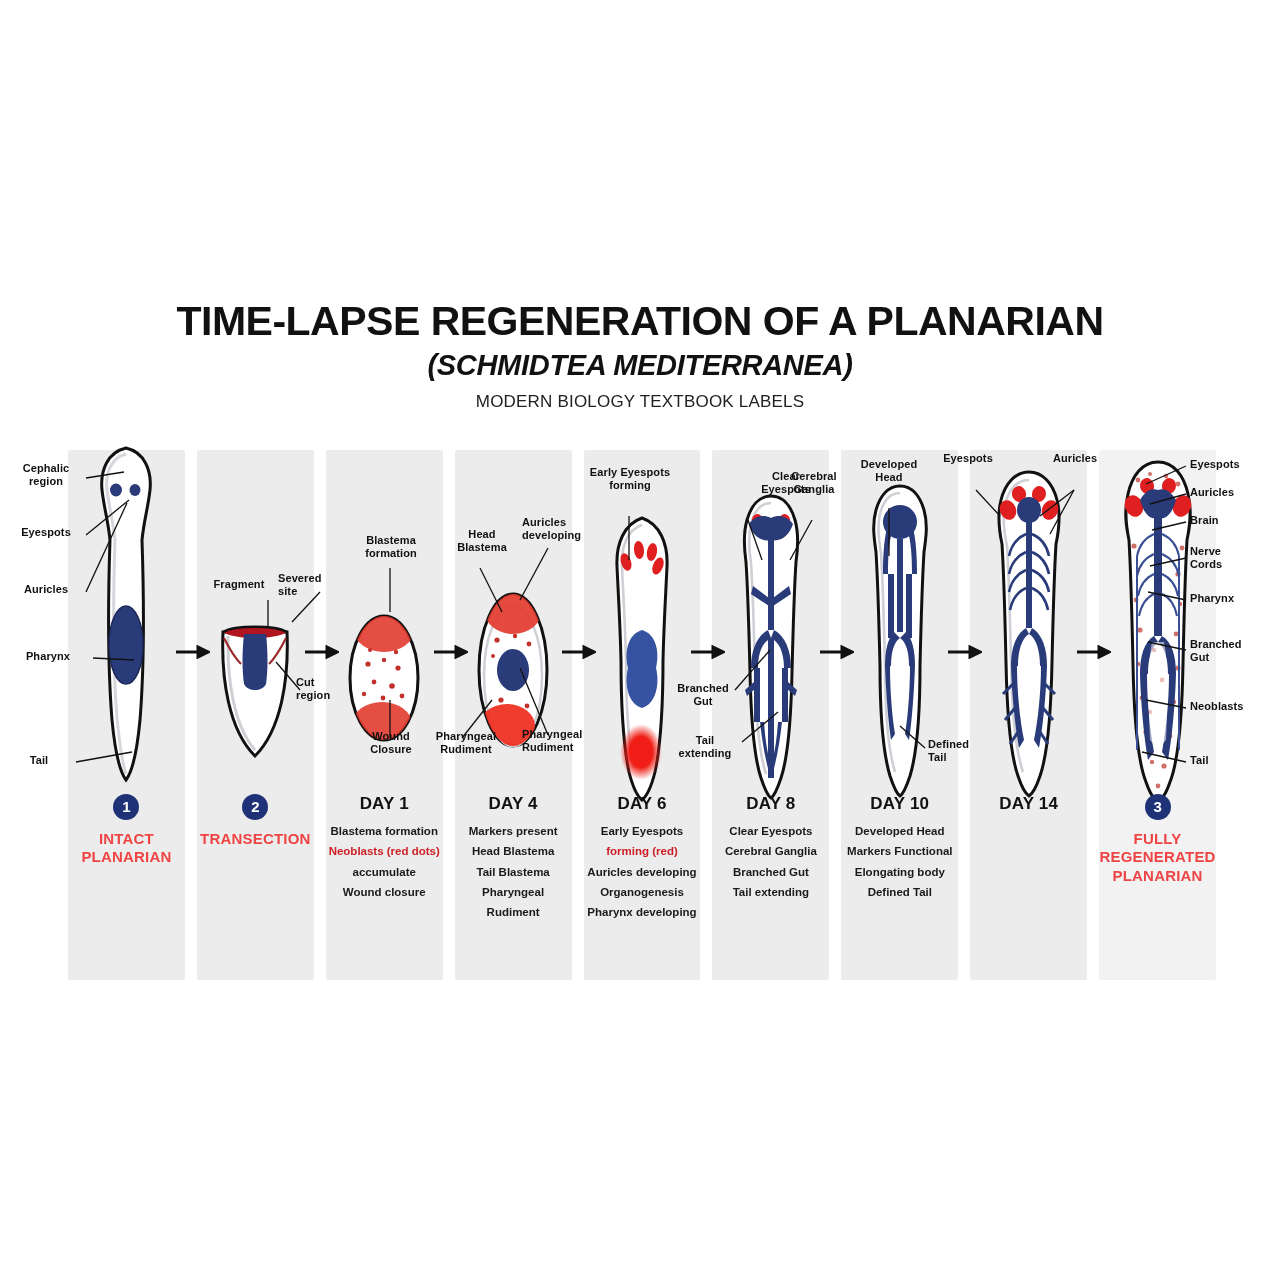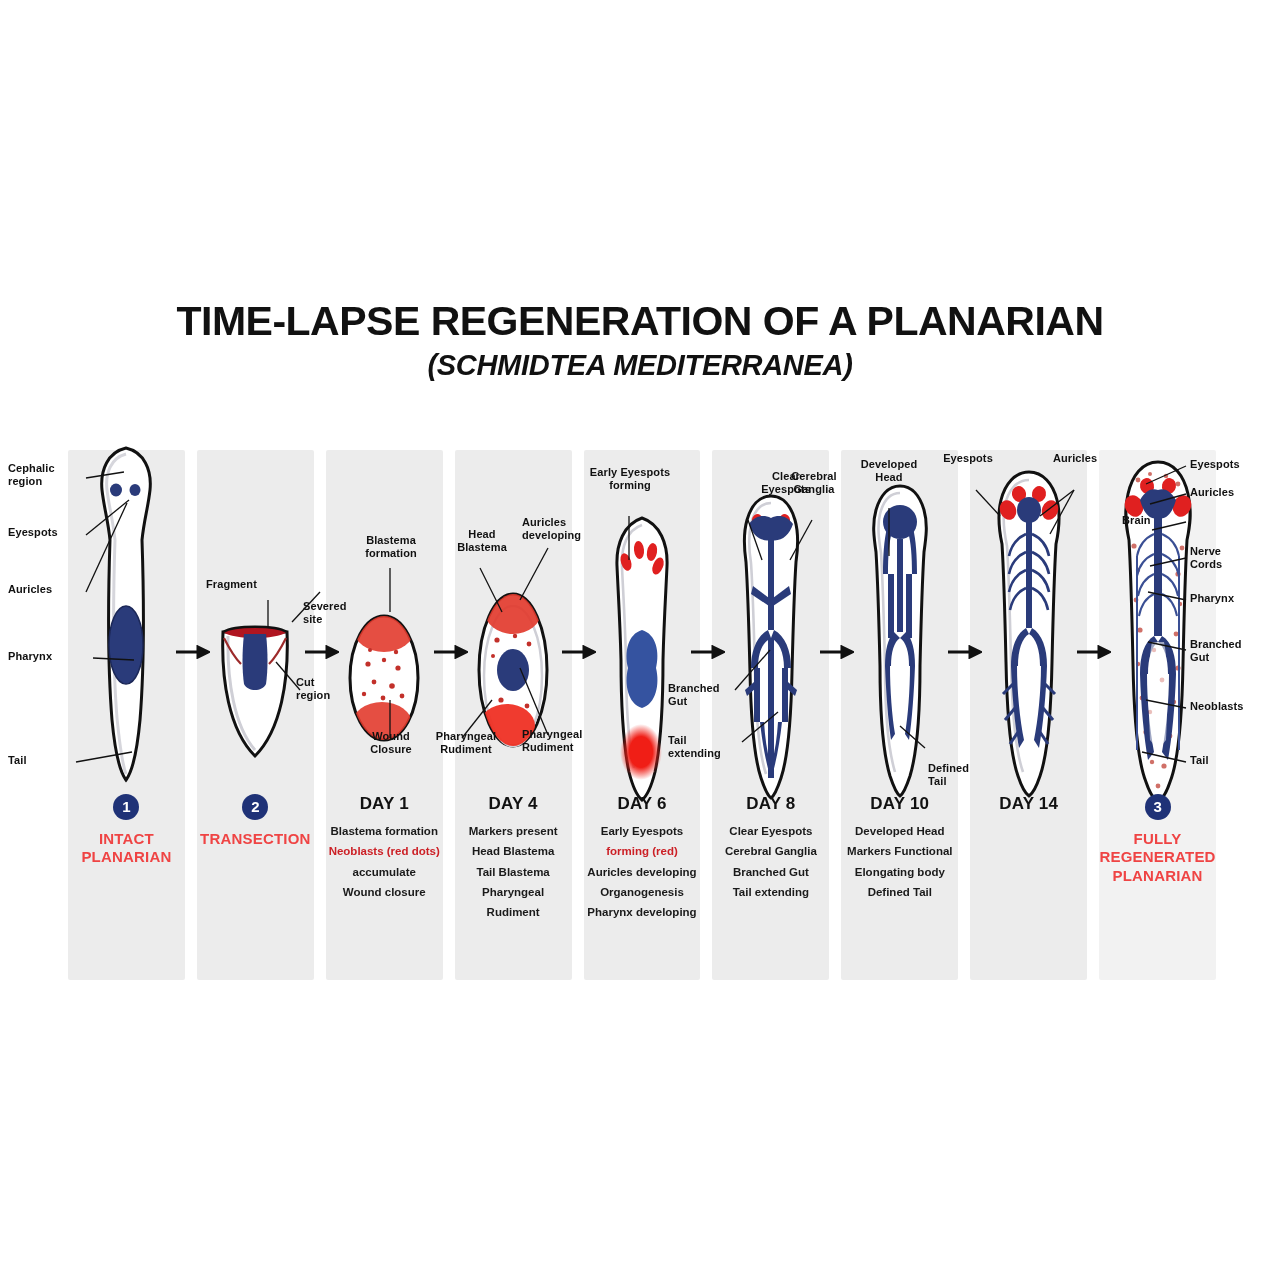--- a/index.html
+++ b/index.html
@@ -46,35 +46,36 @@
   .stage-label{font-size:15px;font-weight:bold;color:#ef4444;line-height:1.22;letter-spacing:0.2px;}
   .bullets{font-size:11.5px;font-weight:bold;color:#1a1a1a;line-height:1.5;padding:0 4px;}
   .bullets div{margin-bottom:3px;}
   .bullets .accent{color:#cc2026;}
 
   
   .lbl{
     position:absolute;z-index:5;font-size:11px;font-weight:bold;color:#111;
     line-height:1.22;white-space:pre-line;letter-spacing:0.1px;
   }
-  .lbl.r{text-align:left;}
+  .lbl.r{text-align:center;}
   .lbl.l{text-align:left;}
   .lbl.c{text-align:center;}
 
   
   .arrow{position:absolute;z-index:6;top:645px;width:34px;height:14px;}
 </style>
 </head>
 <body>
 
 <div id="figure">
 
   <div class="title-block">
     <div class="main-title">TIME-LAPSE REGENERATION OF A PLANARIAN</div>
     <div class="sub-title">(SCHMIDTEA MEDITERRANEA)</div>
+    <div class="sub-sub-title">MODERN BIOLOGY TEXTBOOK LABELS</div>
   </div>
 
   <div id="strip">
 
     <div class="panel">
       <div class="col-bg"></div>
       <div class="art">
         <svg width="116" height="350" viewBox="0 0 116 350">
           <path d="M58 8 C40 12 32 30 34 50 C36 68 40 80 42 100 C40 160 40 230 44 280 C47 312 52 332 58 340 C64 332 69 312 72 280 C76 230 76 160 74 100 C76 80 80 68 82 50 C84 30 76 12 58 8Z" fill="#ffffff" stroke="#111" stroke-width="3"></path>
           <path d="M58 14 C43 18 37 33 39 50 C41 67 45 80 47 100 C45 160 45 228 49 278 C52 308 55 326 58 334" fill="none" stroke="#cfcfd6" stroke-width="3" opacity="0.85"></path>
@@ -459,21 +460,21 @@
   </svg>
 
   <div class="lbl r" style="left:8px;top:462px;width:76px;">Cephalic
 region</div>
   <div class="lbl r" style="left:8px;top:526px;width:76px;">Eyespots</div>
   <div class="lbl r" style="left:8px;top:583px;width:76px;">Auricles</div>
   <div class="lbl r" style="left:8px;top:650px;width:80px;">Pharynx</div>
   <div class="lbl r" style="left:8px;top:754px;width:62px;">Tail</div>
 
   <div class="lbl r" style="left:206px;top:578px;width:66px;">Fragment</div>
-  <div class="lbl l" style="left:303px;top:572px;width:64px;margin-top:28px;">Severed
+  <div class="lbl l" style="left:278px;top:572px;width:64px;">Severed
 site</div>
   <div class="lbl l" style="left:296px;top:676px;width:60px;">Cut
 region</div>
 
   <div class="lbl c" style="left:348px;top:534px;width:86px;">Blastema
 formation</div>
   <div class="lbl c" style="left:350px;top:730px;width:82px;">Wound
 Closure</div>
 
   <div class="lbl c" style="left:444px;top:528px;width:76px;">Head
@@ -492,29 +493,29 @@
 Eyespots</div>
   <div class="lbl c" style="left:778px;top:470px;width:72px;">Cerebral
 Ganglia</div>
   <div class="lbl r" style="left:668px;top:682px;width:70px;">Branched
 Gut</div>
   <div class="lbl r" style="left:668px;top:734px;width:74px;">Tail
 extending</div>
 
   <div class="lbl c" style="left:845px;top:458px;width:88px;">Developed
 Head</div>
-  <div class="lbl l" style="left:928px;top:762px;width:62px;">Defined
+  <div class="lbl l" style="left:928px;top:738px;width:62px;">Defined
 Tail</div>
 
   <div class="lbl c" style="left:935px;top:452px;width:66px;">Eyespots</div>
   <div class="lbl c" style="left:1044px;top:452px;width:62px;">Auricles</div>
 
   <div class="lbl l" style="left:1190px;top:458px;width:84px;">Eyespots</div>
   <div class="lbl l" style="left:1190px;top:486px;width:84px;">Auricles</div>
-  <div class="lbl l" style="left:1122px;top:514px;width:84px;">Brain</div>
+  <div class="lbl l" style="left:1190px;top:514px;width:84px;">Brain</div>
   <div class="lbl l" style="left:1190px;top:545px;width:84px;">Nerve
 Cords</div>
   <div class="lbl l" style="left:1190px;top:592px;width:84px;">Pharynx</div>
   <div class="lbl l" style="left:1190px;top:638px;width:84px;">Branched
 Gut</div>
   <div class="lbl l" style="left:1190px;top:700px;width:86px;">Neoblasts</div>
   <div class="lbl l" style="left:1190px;top:754px;width:70px;">Tail</div>
 
 </div>
 

